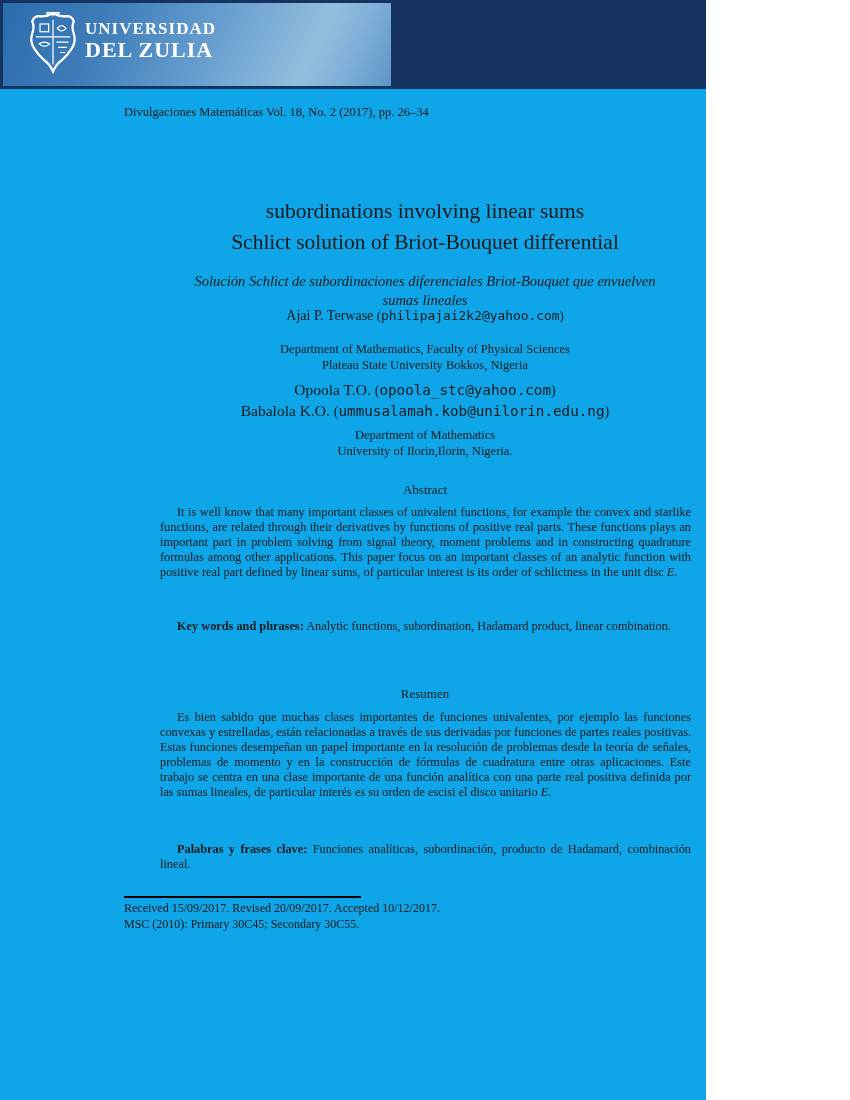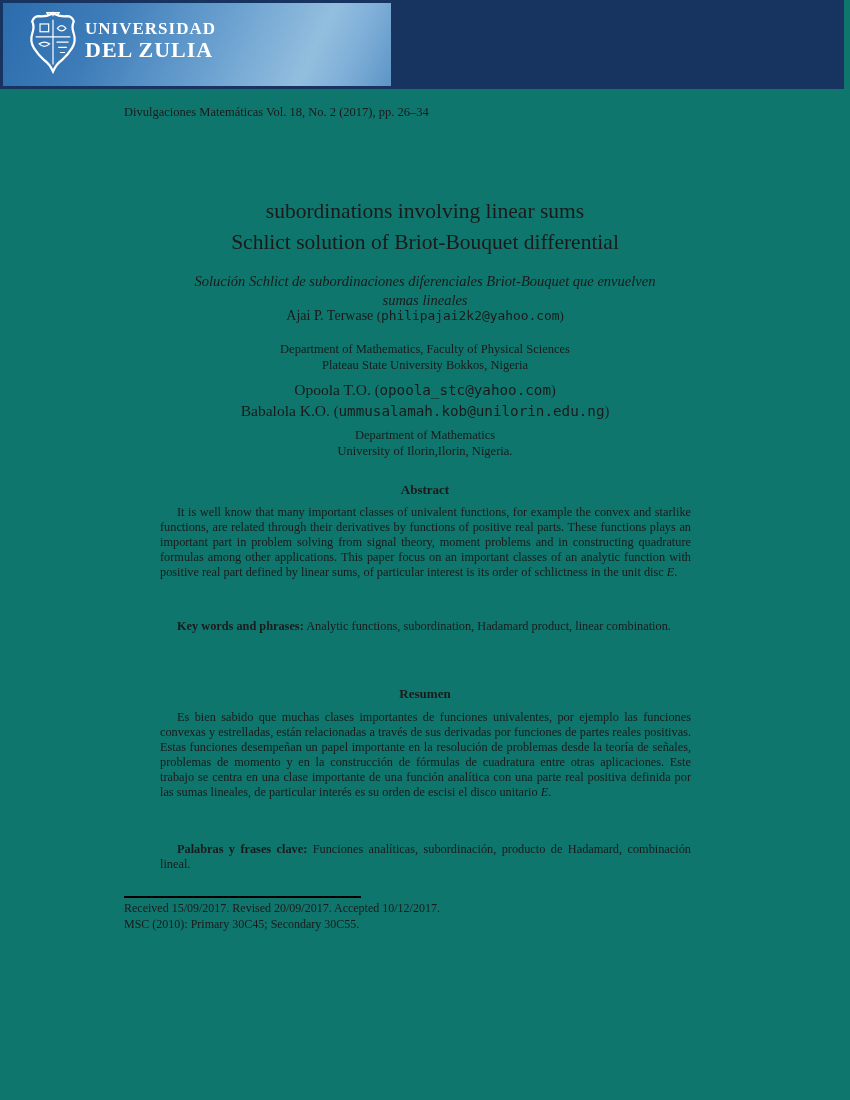--- a/index.html
+++ b/index.html
@@ -1,16 +1,16 @@
 <!DOCTYPE html>
 <html><head>
 <meta charset="utf-8">
 <style>
   html,body{margin:0;padding:0;background:#ffffff;}
-  .page{position:relative;width:850px;height:1100px;background:#0f766e;overflow:hidden;
+  .page{position:relative;width:706px;height:1100px;background:#0ea5e9;overflow:hidden;
         font-family:"Liberation Serif", serif;color:#1a1a1a;}
 
   
   .banner{position:absolute;left:0;top:0;width:844px;height:89px;background:#16345f;
           box-sizing:border-box;padding:3px 0 3px 3px;display:flex;}
   .banner-left{position:relative;width:388px;height:83px;flex:0 0 auto;overflow:hidden;
           background:linear-gradient(115deg,#2b6cad 0%,#3d7cb8 25%,#6ba1d0 55%,#93bede 78%,#7fafd8 88%,#5d95c6 100%);}
   .banner-right{position:relative;flex:1;height:83px;overflow:hidden;background-color:#2e3f63;
           background-image:radial-gradient(circle 95px at 365px 60px,#51648c 0%,#455a83 45%,#3a4e76 75%,rgba(46,63,99,0) 100%);}
   .cloud1{position:absolute;left:-40px;top:-10px;width:280px;height:110px;transform:skewX(-28deg);
@@ -37,21 +37,21 @@
   .abs-pos{position:absolute;left:0;width:602px;}
   .journal-line{top:105px;font-size:12.5px;text-align:left;}
   .paper-title{top:196px;text-align:center;font-size:21.5px;line-height:31px;}
   .subtitle{top:272px;text-align:center;font-style:italic;font-size:14.5px;line-height:19px;}
   .author-line1{top:308px;text-align:center;font-size:14px;}
   .affil{text-align:center;font-size:12.5px;line-height:16px;}
   .affil1{top:341px;} .affil2{top:357px;}
   .author-line2{top:381px;text-align:center;font-size:15.5px;}
   .author-line3{top:402px;text-align:center;font-size:15.5px;}
   .dept1{top:427px;} .dept2{top:443px;}
-  .sec-head{text-align:center;font-weight:bold;font-size:13px;}
+  .sec-head{text-align:center;font-weight:normal;font-size:13px;}
   .abs-head{top:482px;} .res-head{top:686px;}
   .para{left:36px;width:531px;font-size:12.3px;line-height:15px;text-align:justify;text-indent:17px;margin:0;}
   .abs-para{top:505px;} .res-para{top:710px;}
   .kw{top:619px;} .pal{top:842px;}
   .kw-label{font-weight:bold;}
   .mono{font-family:"DejaVu Sans Mono",monospace;font-size:0.92em;}
   .mono::before{content:"(";font-family:"Liberation Serif",serif;}
   .mono::after{content:")";font-family:"Liberation Serif",serif;}
   .mathvar{font-style:italic;}
   .footrule{top:896px;width:237px;height:2px;background:#000;}

